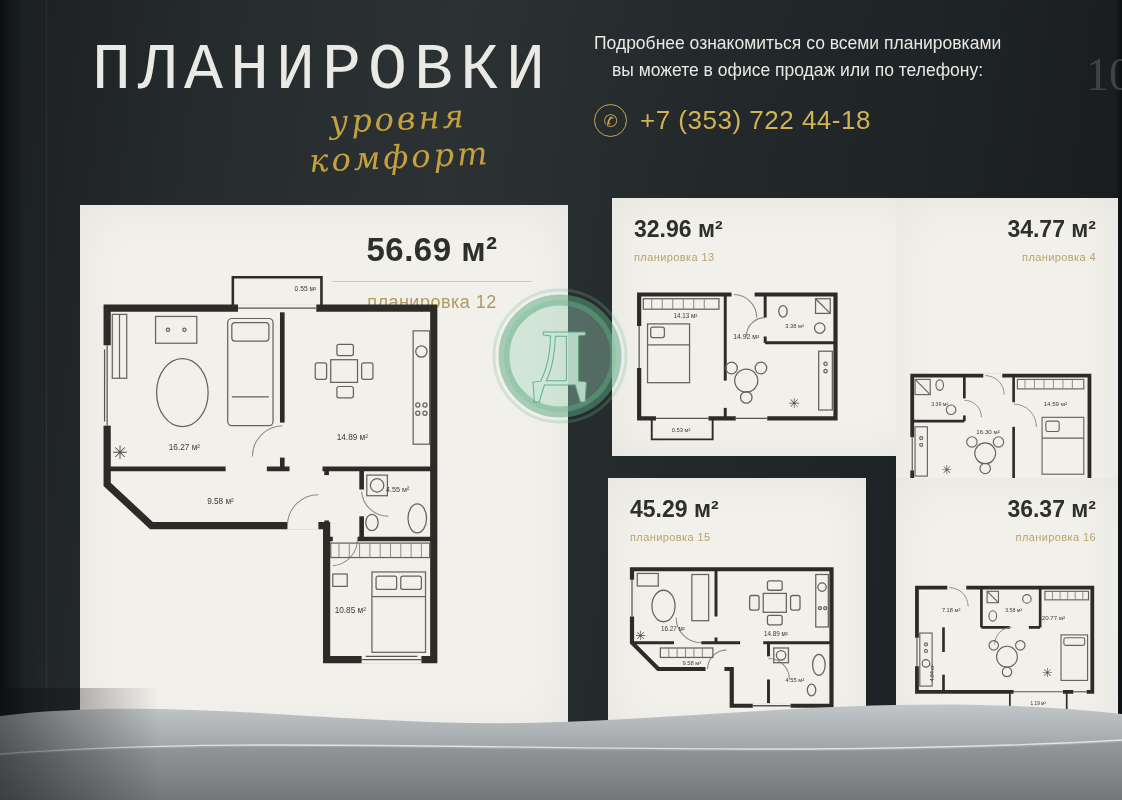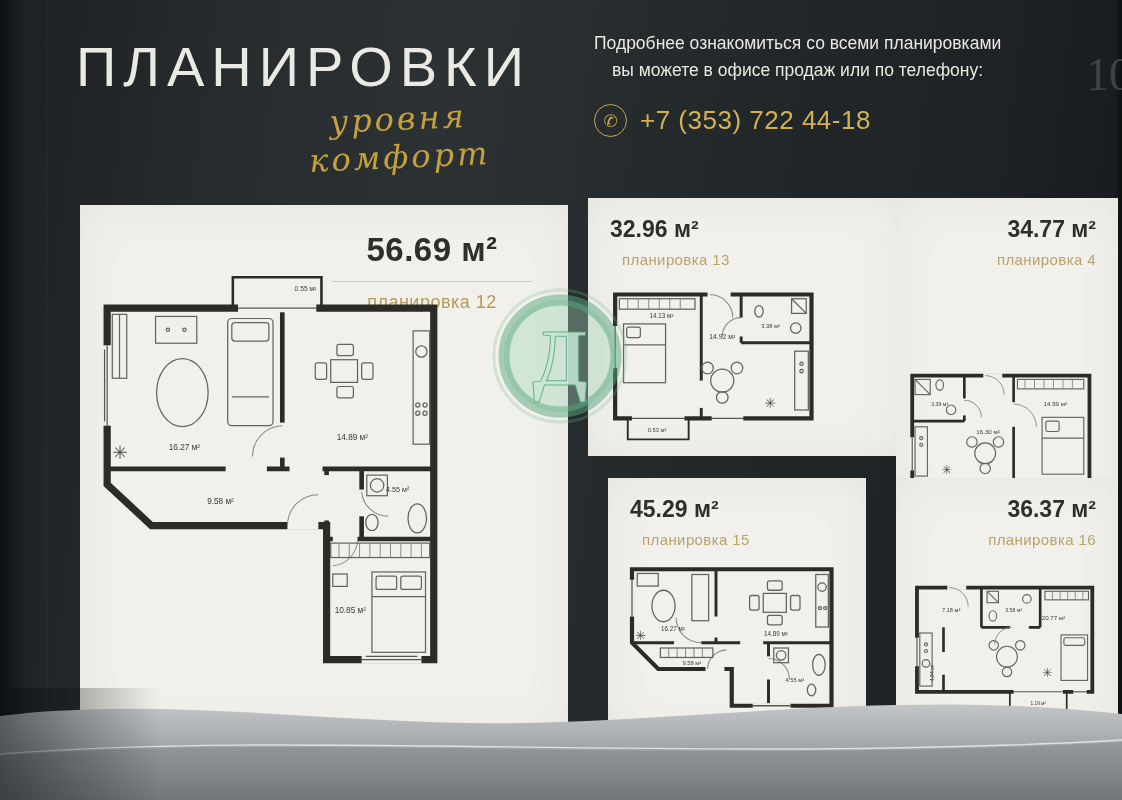--- a/index.html
+++ b/index.html
@@ -9,52 +9,52 @@
     font-family:"Liberation Sans",sans-serif;
   }
   
   .spine{position:absolute;left:0;top:0;width:46px;height:100%;
     background:linear-gradient(90deg,#0d1012 0%,#1d2224 55%,rgba(30,35,37,0) 100%);}
   .spine-line{position:absolute;left:46px;top:0;width:1px;height:100%;background:rgba(255,255,255,.05);}
   .right-edge{position:absolute;right:0;top:0;width:7px;height:100%;
     background:linear-gradient(270deg,#0c0f10,rgba(16,19,20,0));}
 
   
-  .title{position:absolute;left:76px;top:34px;
-    font-family:Liberation Sans, sans-serif;font-size:56px;letter-spacing:7px;
+  .title{position:absolute;left:92px;top:34px;
+    font-family:Liberation Mono, monospace;font-size:65px;letter-spacing:7px;
     color:#ebe9e4;font-weight:500;}
   .subtitle{position:absolute;left:234px;top:100px;width:330px;text-align:center;
     font-family:"DejaVu Serif",serif;font-style:italic;font-size:32px;letter-spacing:3px;
     color:#c5a13d;transform:rotate(-2.5deg);}
   .info{position:absolute;left:594px;top:30px;color:#e9e8e3;font-size:17.5px;line-height:1.55;text-align:center;}
   .phone-row{position:absolute;left:594px;top:104px;display:flex;align-items:center;gap:13px;}
   .phone-icon{width:31px;height:31px;border:1.6px solid #c9a84c;border-radius:50%;
     display:flex;align-items:center;justify-content:center;color:#c9a84c;font-size:17px;
     font-family:"DejaVu Sans",sans-serif;}
   .phone-num{color:#d3b254;font-size:26px;font-weight:400;letter-spacing:.5px;}
   .page-num{position:absolute;left:1086px;top:48px;font-family:"Liberation Serif",serif;
     font-size:46px;color:#3d4347;}
 
   
   .card{position:absolute;background:#f2f0eb;box-shadow:inset 0 0 50px rgba(0,0,0,.05);}
   .card-main{left:80px;top:205px;width:488px;height:530px;}
-  .card-a{left:588px;top:198px;width:312px;height:258px;}
+  .card-a{left:612px;top:198px;width:312px;height:258px;}
   .card-b{left:896px;top:198px;width:222px;height:328px;}
   .card-c{left:608px;top:478px;width:258px;height:258px;}
   .card-d{left:896px;top:478px;width:222px;height:258px;}
 
   .main-head{position:absolute;right:36px;top:26px;text-align:center;}
   .area-big{font-size:33px;font-weight:700;color:#2e2e2b;letter-spacing:.5px;}
   .main-divider{margin:12px 0 10px auto;width:200px;height:1px;background:#cbc9c2;}
   .plan-name-big{font-size:18px;color:#b29a5e;letter-spacing:.5px;}
 
   .mini-head{position:absolute;top:18px;left:22px;right:22px;}
   .mini-head.right{text-align:right;}
   .area-sm{font-size:23px;font-weight:700;color:#2e2e2b;}
-  .plan-name-sm{margin-top:8px;font-size:15px;color:rgba(177,154,95,.9);letter-spacing:.4px;margin-left:12px;}
+  .plan-name-sm{margin-top:8px;font-size:11px;color:rgba(177,154,95,.9);letter-spacing:.4px;}
 
   .plan-svg{position:absolute;}
   .svg-main{left:22px;top:68px;width:340px;height:397px;}
   .svg-a,.svg-c{left:8px;bottom:4px;width:242px;height:189px;}
   .svg-b,.svg-d{left:2px;bottom:8px;width:218px;height:171px;}
 
   
   .wall{stroke:#2c2b28;fill:none;}
   .cover{fill:#f2f0eb;stroke:none;}
   .win{stroke:#55544f;stroke-width:1.2;fill:none;}

